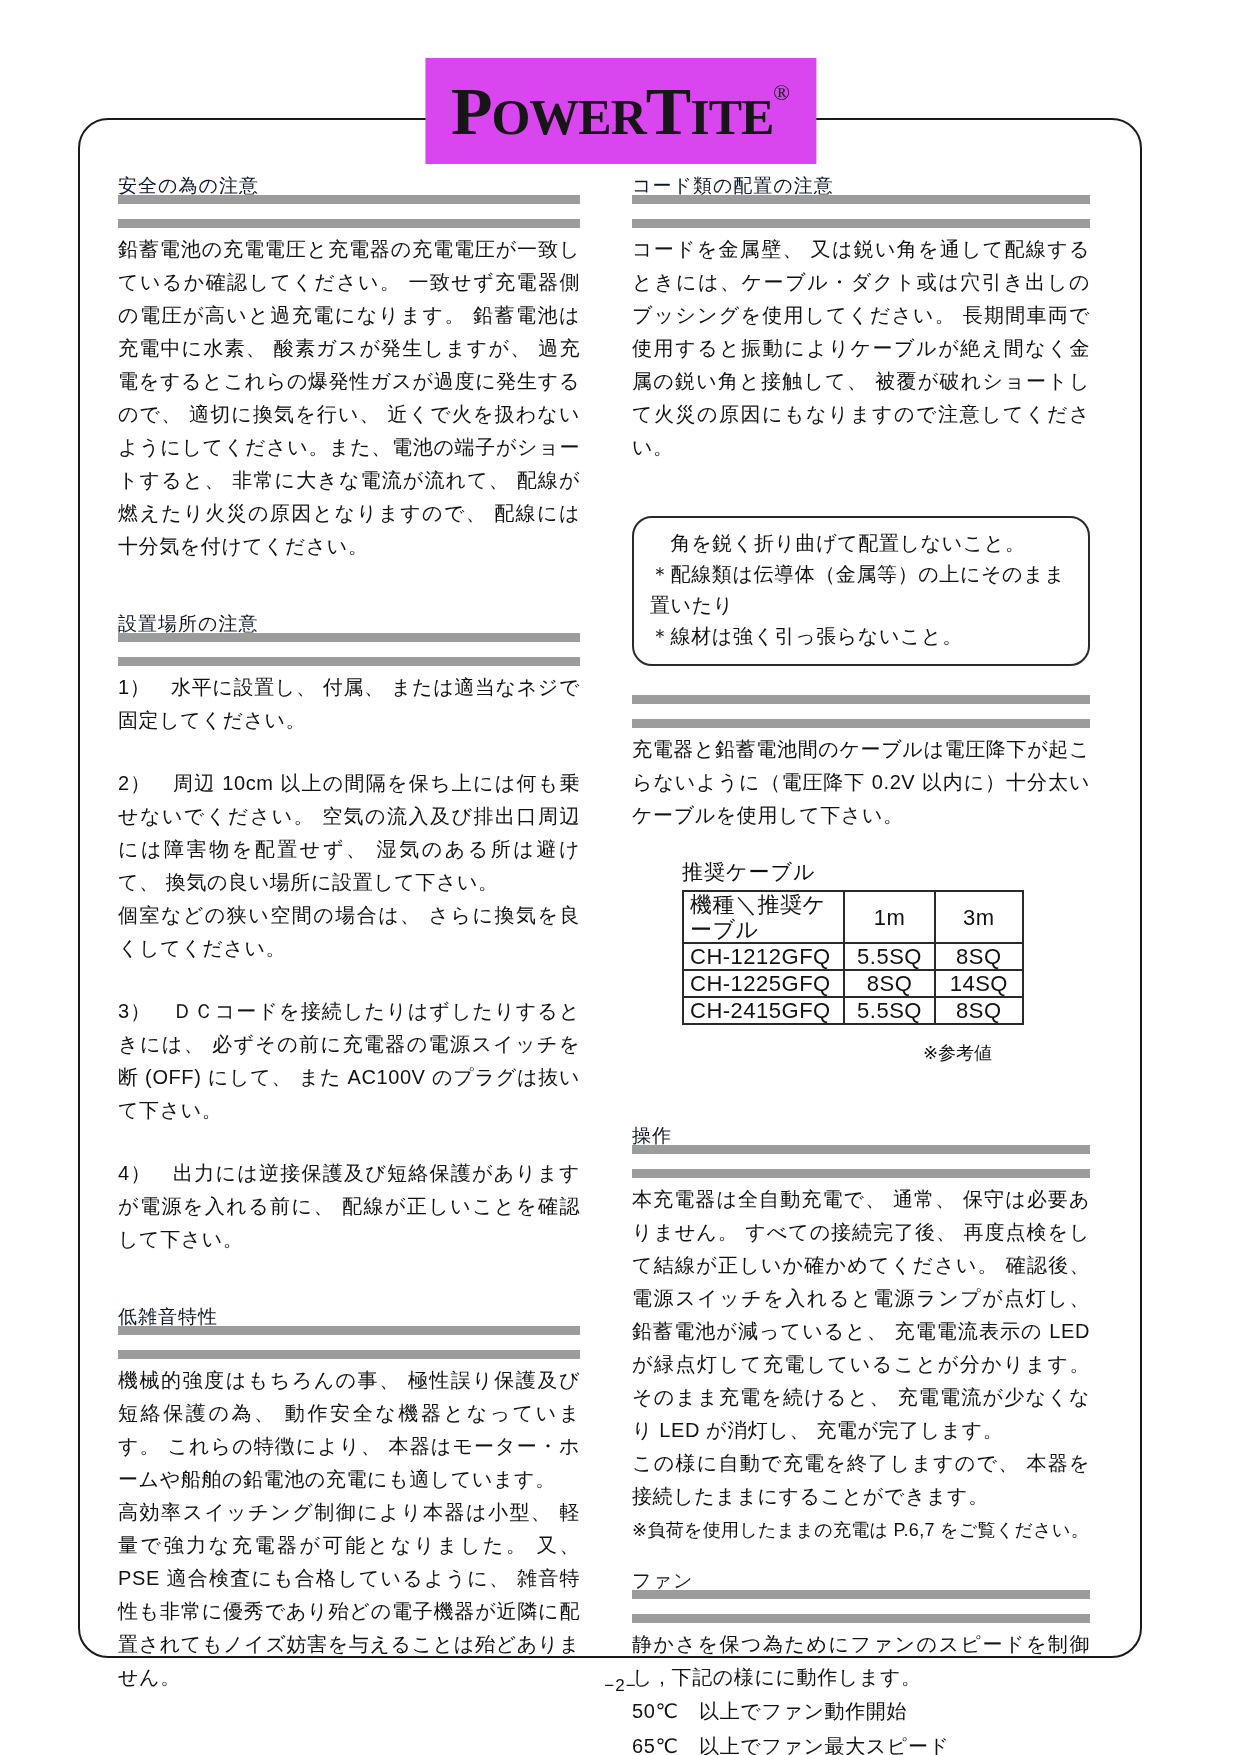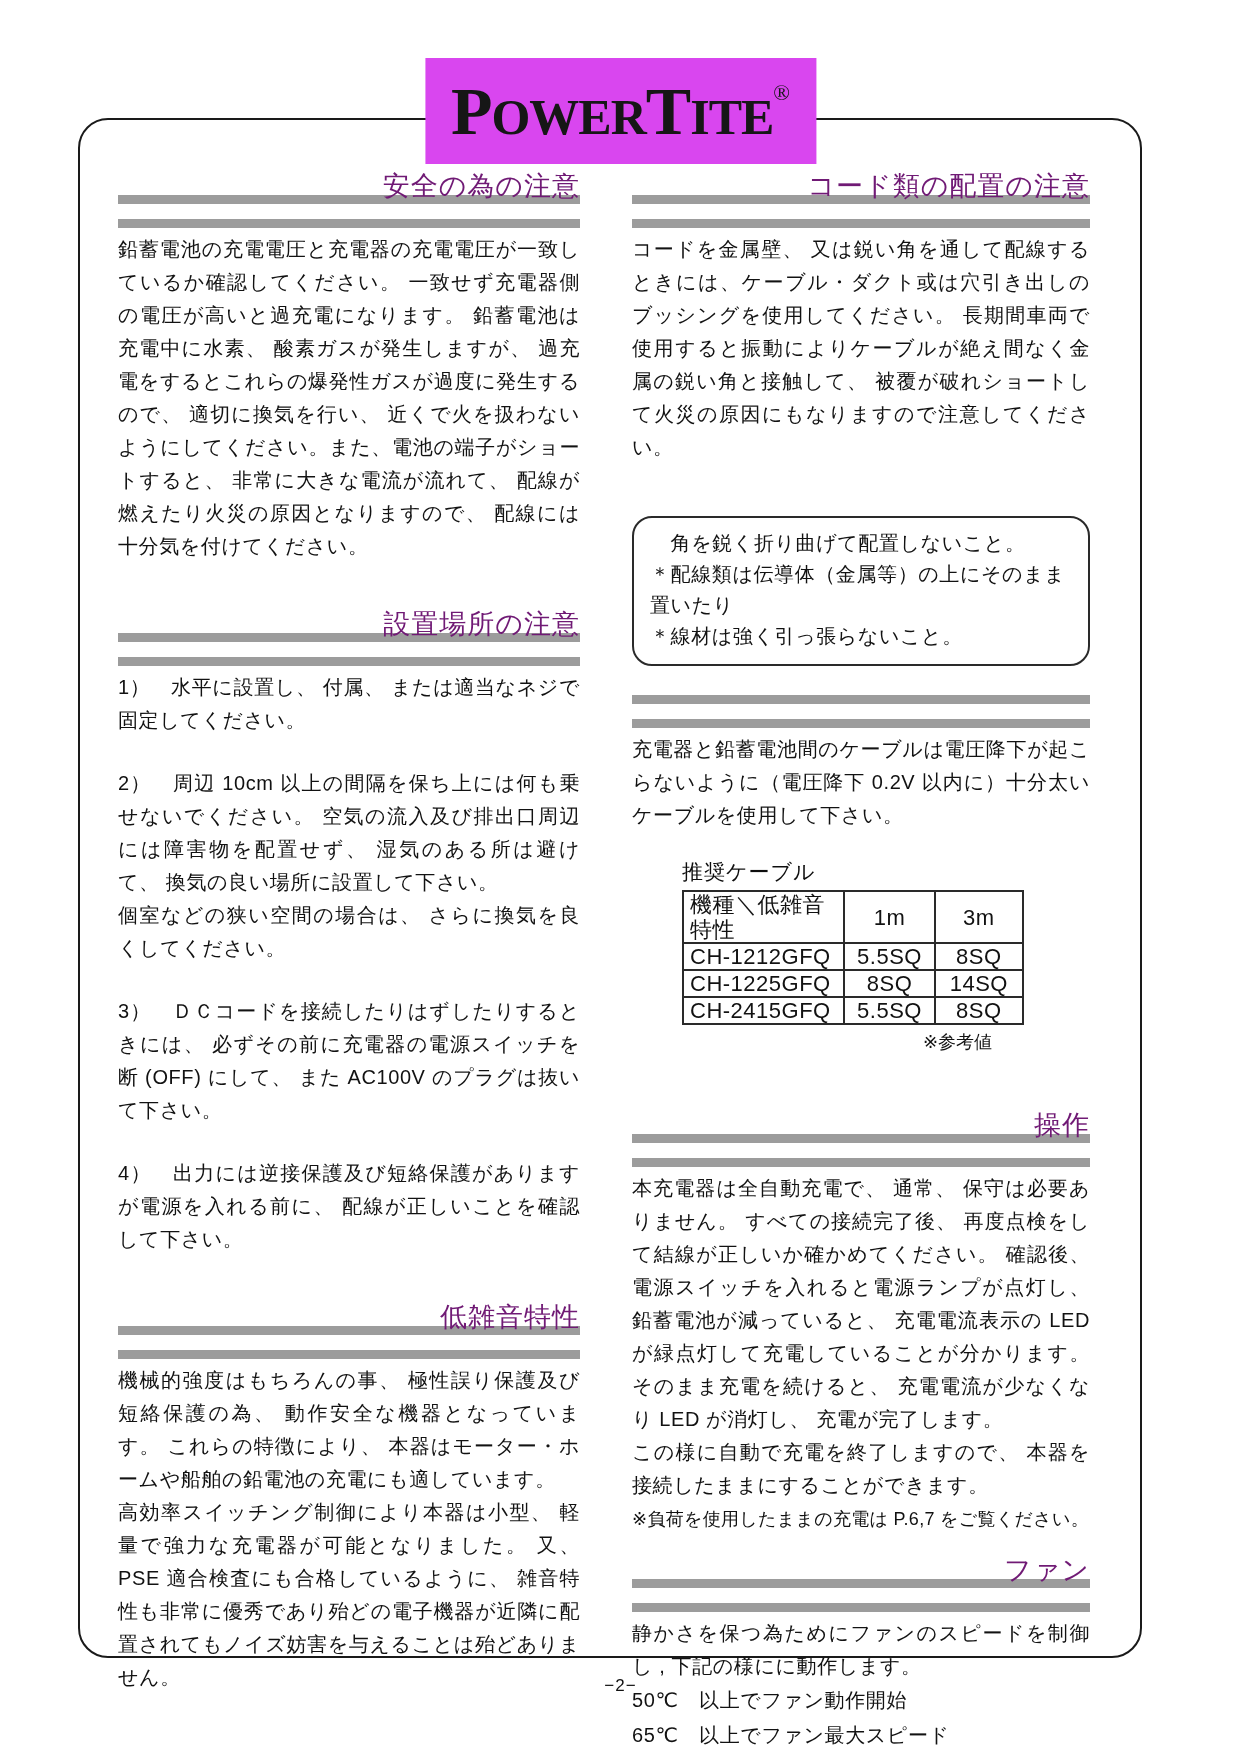--- a/index.html
+++ b/index.html
@@ -18,22 +18,22 @@
     font-family:"Liberation Serif","DejaVu Serif",serif;font-weight:bold;color:#161616;
     line-height:70px;
   }
   .logo .big{font-size:68px;letter-spacing:-1px;}
   .logo .small{font-size:50px;letter-spacing:-1px;}
   .logo .reg{font-size:22px;vertical-align:34px;font-weight:normal;}
   .col{position:absolute;top:170px;}
   .col-left{left:118px;width:462px;}
   .col-right{left:632px;width:458px;}
   .sec-title{
-    display:block;font-size:27px;line-height:32px;color:#701a75;
-    position:relative;z-index:1;letter-spacing:1px;text-align:right;
+    display:block;font-size:19px;line-height:32px;color:#0f172a;
+    position:relative;z-index:1;letter-spacing:1px;
   }
   .bar{height:9px;background:#9c9c9c;}
   .bar-under{margin-top:-7px;position:relative;z-index:0;}
   .bar-top{margin-top:15px;margin-bottom:5px;}
   .body-text{
     font-size:20px;line-height:33px;letter-spacing:0.6px;
     text-align:justify;text-justify:inter-ideograph;color:#121212;
   }
   .gap-36{margin-top:36px;}
   .gap-30{margin-top:30px;}
@@ -48,21 +48,21 @@
   .note-box .body-text{line-height:31px;text-align:left;}
   .table-wrap{margin-left:50px;width:310px;}
   .table-caption{font-size:21px;letter-spacing:1px;margin-bottom:4px;color:#0d0d0d;}
   table.cable{border-collapse:collapse;width:342px;font-size:22px;}
   table.cable td{
     border:2px solid #2a2a2a;padding:0 6px;line-height:25px;height:25px;
     color:#121212;letter-spacing:0.5px;
   }
   table.cable td.c-model{width:170px;text-align:left;}
   table.cable td.c-val{width:82px;text-align:center;}
-  .table-note{font-size:18px;text-align:right;margin-top:5px;color:#121212;}
+  .table-note{font-size:18px;text-align:right;margin-top:16px;color:#121212;}
   .small-note{font-size:18px;line-height:30px;letter-spacing:0.3px;margin-top:2px;}
   .fan-line{font-size:20px;line-height:35px;letter-spacing:0.6px;color:#121212;}
   .footer{
     position:absolute;top:1676px;left:0;width:1241px;text-align:center;
     font-size:17px;color:#111;letter-spacing:1px;
   }
 </style>
 </head>
 <body>
 
@@ -119,21 +119,21 @@
     <div class="bar bar-under"></div>
     <div class="bar bar-top"></div>
     <div class="body-text">充電器と鉛蓄電池間のケーブルは電圧降下が起こらないように（電圧降下 0.2V 以内に）十分太いケーブルを使用して下さい。</div>
   </div>
 
   <div class="table-wrap gap-26">
     <div class="table-caption">推奨ケーブル</div>
     <table class="cable">
       <tbody>
         <tr>
-          <td class="c-model">機種＼低雑音特性</td>
+          <td class="c-model">機種＼推奨ケーブル</td>
           <td class="c-val">1m</td>
           <td class="c-val">3m</td>
         </tr>
         <tr>
           <td class="c-model">CH-1212GFQ</td>
           <td class="c-val">5.5SQ</td>
           <td class="c-val">8SQ</td>
         </tr>
         <tr>
           <td class="c-model">CH-1225GFQ</td>

